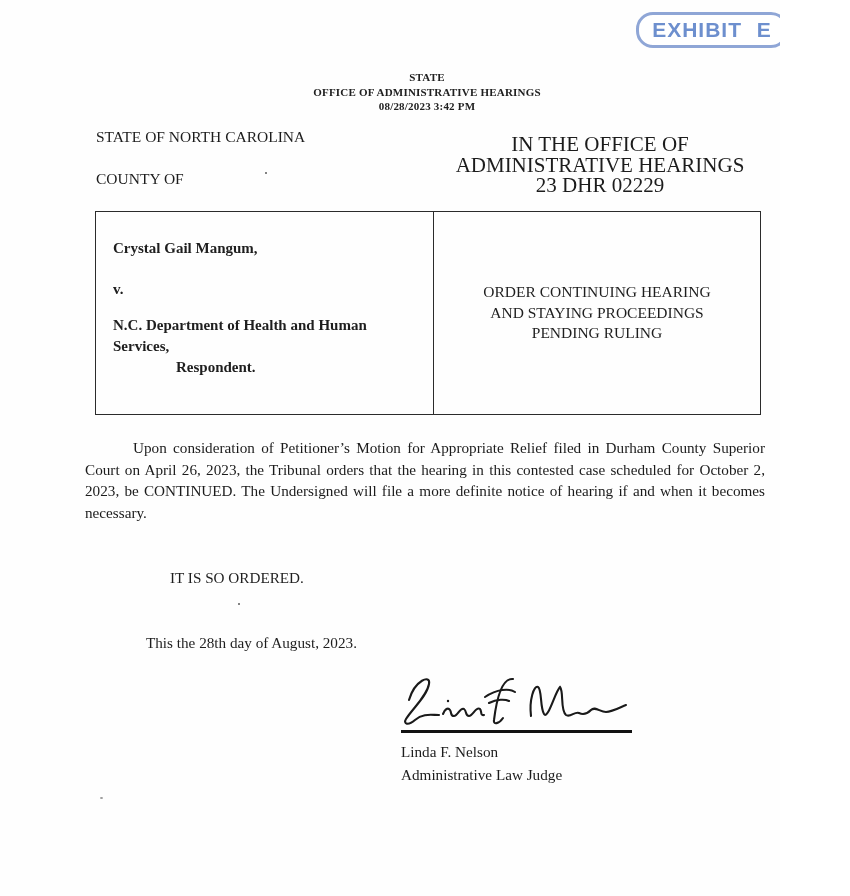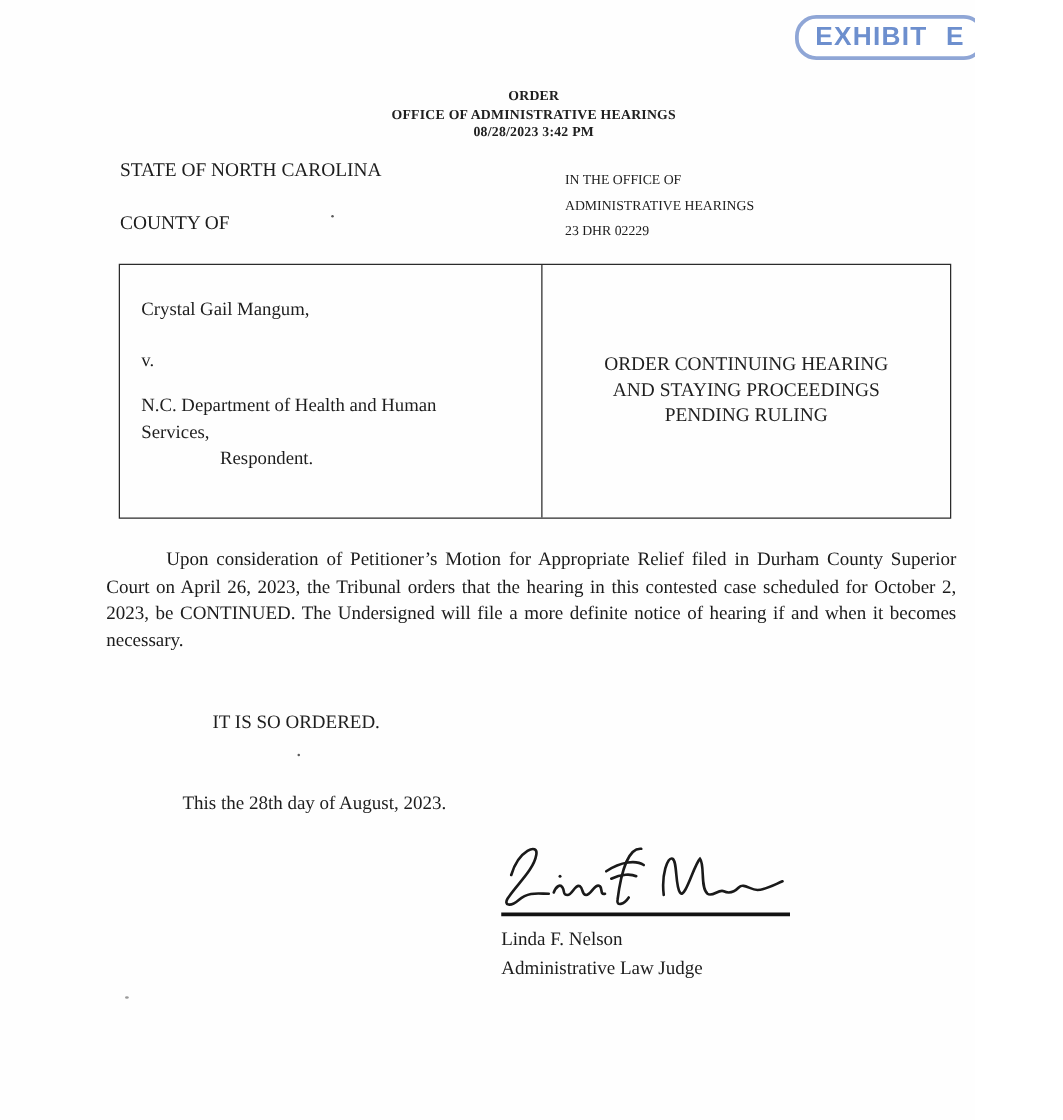--- a/index.html
+++ b/index.html
@@ -26,32 +26,32 @@
   .stamp{
     position:absolute;left:252px;top:70px;width:350px;
     text-align:center;font-size:11px;line-height:14.5px;color:#202020;
     font-weight:600;letter-spacing:.2px;
   }
   
   .hdr-left{position:absolute;left:96px;top:128px;font-size:15.5px;color:#1c1c1c;}
   .hdr-left .county{margin-top:24px;}
   .hdr-right{
     position:absolute;left:452px;top:134px;width:296px;
-    text-align:left;font-size:11px;line-height:20.5px;color:#1c1c1c;
+    text-align:center;font-size:21px;line-height:20.5px;color:#1c1c1c;
   }
   
   .caption-box{
     position:absolute;left:95px;top:211px;width:666px;height:204px;
     border:1.5px solid #2b2b2b;display:flex;box-sizing:border-box;
   }
   .cap-left{
     width:338px;box-sizing:border-box;
     border-right:1.5px solid #2b2b2b;
     padding:26px 8px 0 17px;
-    font-size:15px;line-height:21px;
+    font-size:15px;line-height:21px;font-weight:bold;
   }
   .indent{padding-left:63px;}
   .cap-left .versus{margin-top:20px;}
   .cap-left .resp-block{margin-top:15px;}
   .cap-right{
     flex:1;display:flex;align-items:center;justify-content:center;
     text-align:center;font-weight:normal;font-size:15.5px;line-height:20.5px;
     padding:0 14px;
   }
   
@@ -75,21 +75,21 @@
 </head>
 <body>
 
 <div class="page">
 
   <div class="exhibit-badge">
     <span>EXHIBIT E</span>
   </div>
 
   <div class="stamp">
-    <div>ORDER</div>
+    <div>STATE</div>
     <div>OFFICE OF ADMINISTRATIVE HEARINGS</div>
     <div>08/28/2023 3:42 PM</div>
   </div>
 
   <div class="hdr-left">
     <div>STATE OF NORTH CAROLINA</div>
     <div class="county">COUNTY OF</div>
   </div>
 
   <div class="hdr-right">

